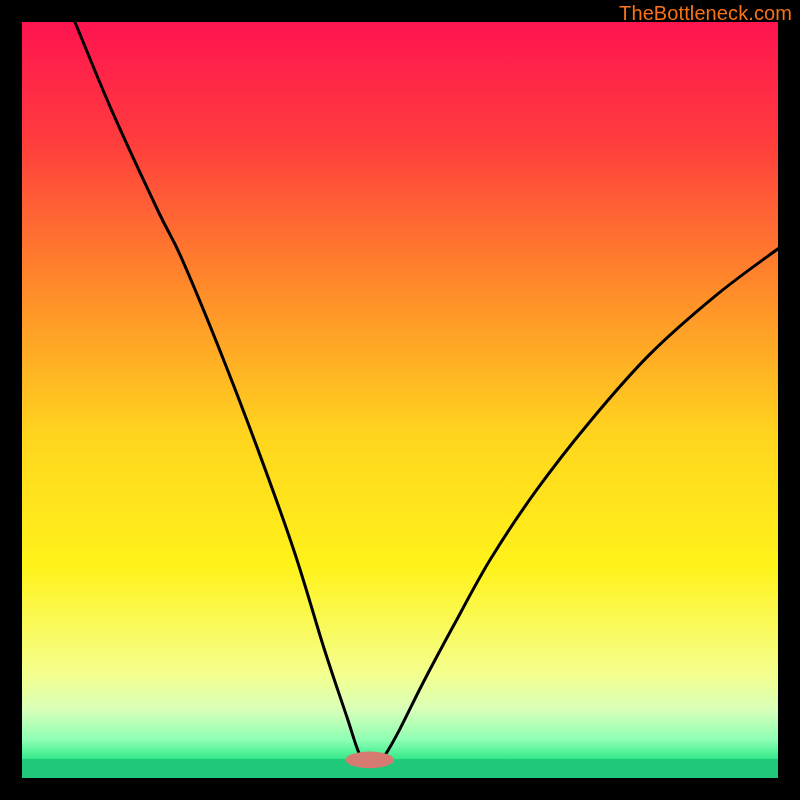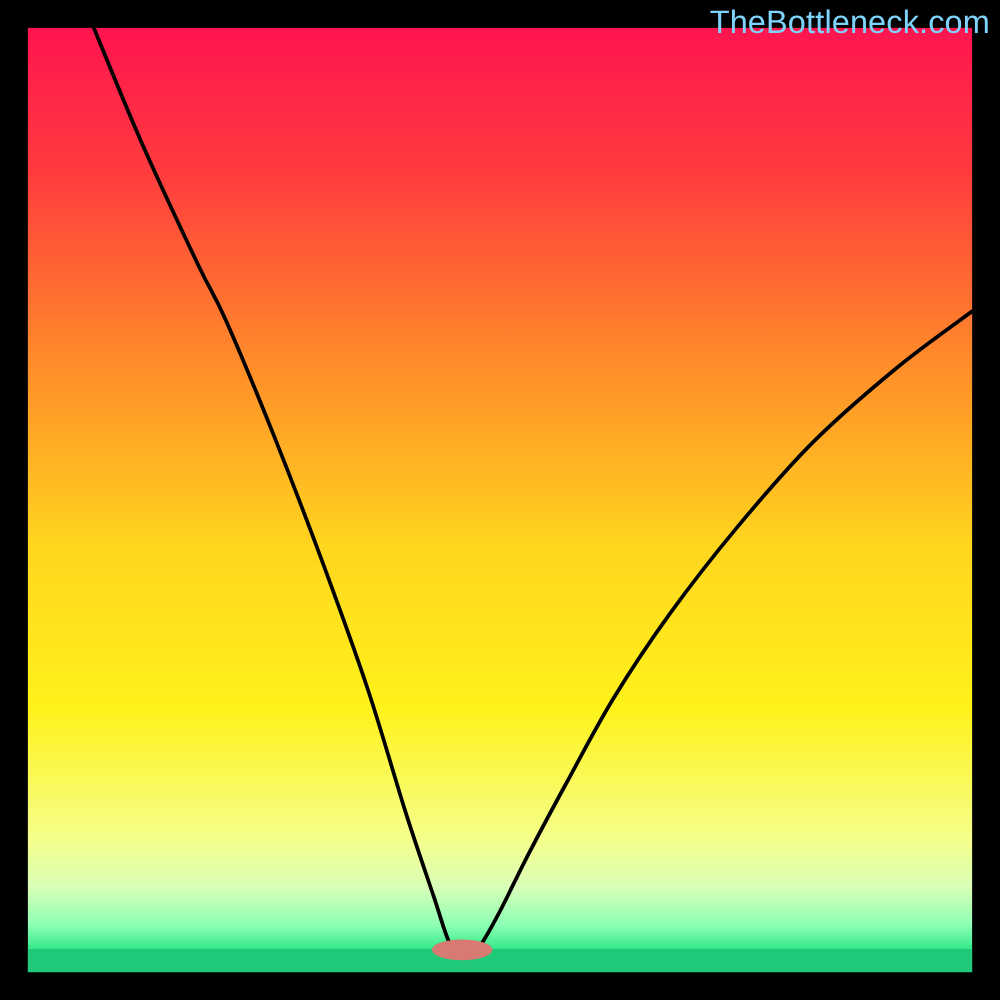--- a/index.html
+++ b/index.html
@@ -22,22 +22,22 @@
     left: 22px;
     top: 22px;
     width: 756px;
     height: 756px;
     overflow: hidden;
   }
   .watermark {
     position: absolute;
     top: 2px;
     right: 8px;
-    color: #7dd3fc;
-    font-size: 26px;
+    color: #f97316;
+    font-size: 20px;
     font-weight: 500;
     letter-spacing: 0.1px;
     z-index: 20;
     user-select: none;
   }
   svg { display: block; }
 </style>
 </head>
 <body>
 

